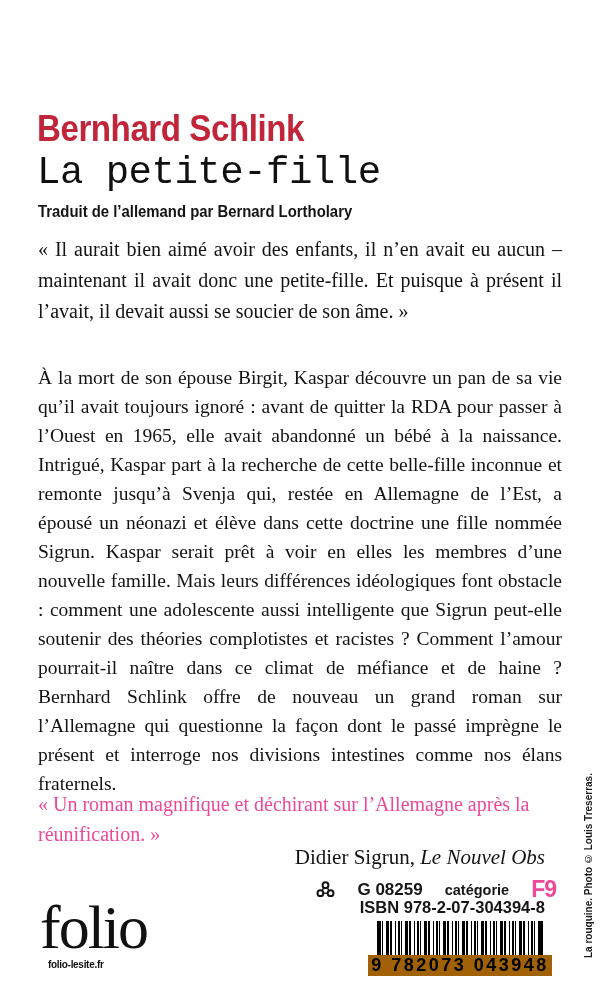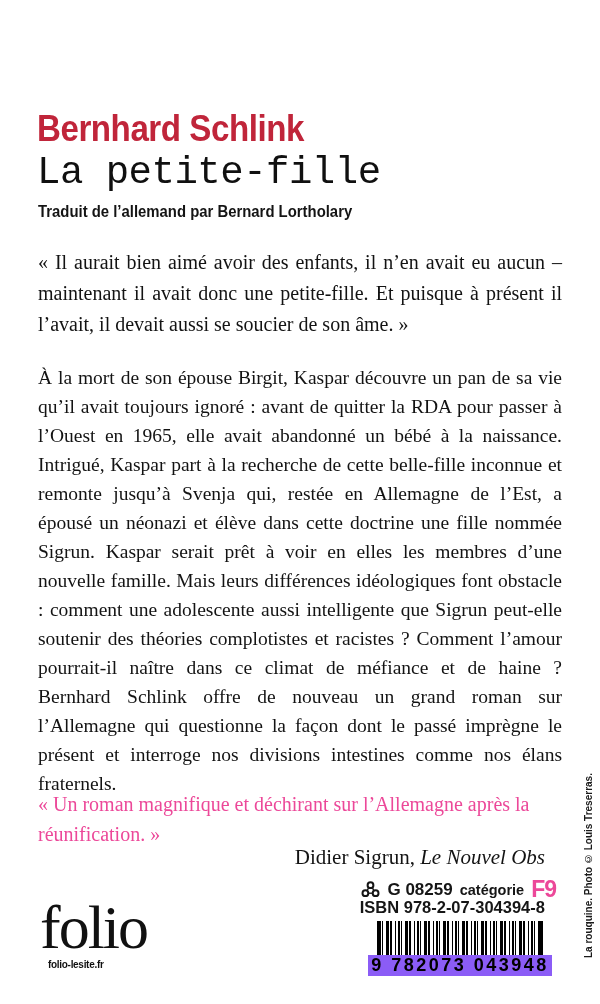--- a/index.html
+++ b/index.html
@@ -30,21 +30,21 @@
   .translator {
     position: absolute; left: 38px; top: 203px;
     font-family: "Liberation Sans", sans-serif;
     font-weight: bold; font-size: 16px; color: #141414;
     transform: scaleX(0.93); transform-origin: left top;
     white-space: nowrap;
   }
 
   
   .excerpt {
-    position: absolute; left: 38px; top: 247px; width: 524px;
+    position: absolute; left: 38px; top: 234px; width: 524px;
     font-size: 20px; line-height: 31px;
     text-align: justify; color: #131313;
   }
   .synopsis {
     position: absolute; left: 38px; top: 363px; width: 524px;
     font-size: 19.5px; line-height: 29px;
     text-align: justify; color: #131313;
   }
   .review-quote {
     position: absolute; left: 38px; top: 789px; width: 524px;
@@ -54,21 +54,21 @@
   .attribution {
     position: absolute; left: 38px; top: 845px; width: 507px;
     text-align: right; font-size: 21px; color: #131313;
     white-space: nowrap;
   }
   .attribution .source { font-style: italic; }
 
   
   .catalog-row {
     position: absolute; top: 876px; right: 44px;
-    display: flex; align-items: center; gap: 7px;
+    display: flex; align-items: center; gap: 22px;
     font-family: "Liberation Sans", sans-serif; font-weight: bold;
     color: #151515; white-space: nowrap;
   }
   .catalog-row .clover { display: inline-block; width: 19px; height: 18px; }
   .catalog-code { font-size: 17px; }
   .category-label { font-size: 14.5px; }
   .category-value { font-size: 23px; color: #ec4899; letter-spacing: -1px; }
   .isbn {
     position: absolute; top: 898px; right: 55px;
     font-family: "Liberation Sans", sans-serif; font-weight: bold;
@@ -99,21 +99,21 @@
     background:
       repeating-linear-gradient(90deg,
         #000 0 2px, #fff 2px 3px,
         #000 3px 4px, #fff 4px 7px,
         #000 7px 10px, #fff 10px 11px,
         #000 11px 13px, #fff 13px 16px,
         #000 16px 17px, #fff 17px 19px);
     border-left: 2px solid #000; border-right: 2px solid #000;
   }
   .barcode .digits {
-    margin-top: -4px; padding: 0 3px; background: #8b5cf6;
+    margin-top: -4px; padding: 0 3px; background: #a16207;
     font-family: "Liberation Sans", sans-serif; font-weight: bold;
     font-size: 18px; letter-spacing: 2.5px; color: #000;
     white-space: nowrap;
   }
 
   
   .photo-credit {
     position: absolute; right: 6px; top: 783px; height: 175px;
     writing-mode: vertical-rl; transform: rotate(180deg);
     font-family: "Liberation Sans", sans-serif; font-weight: bold;

